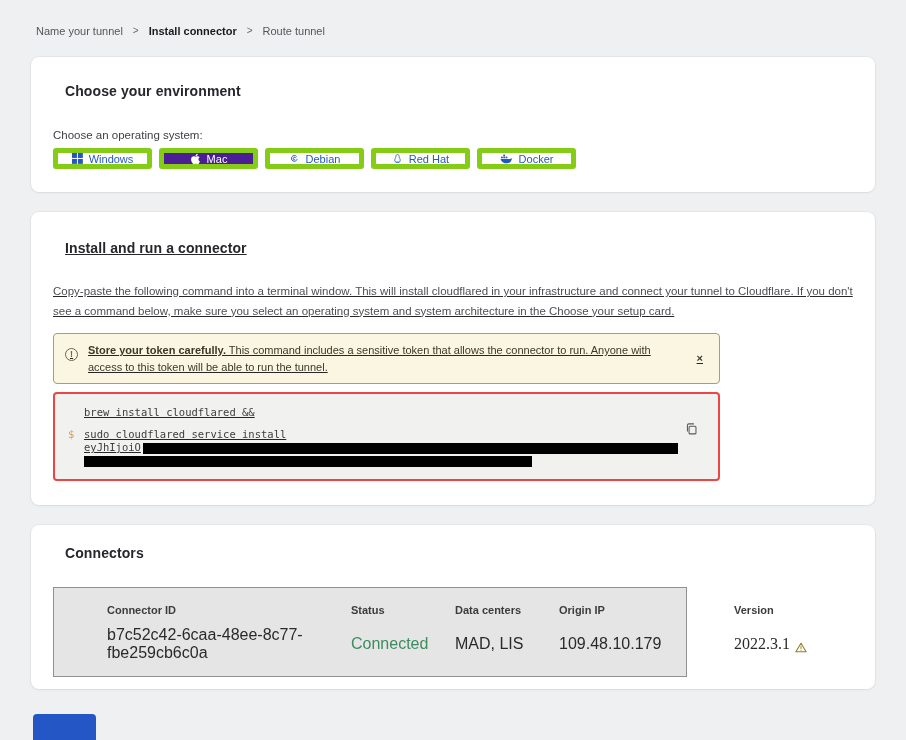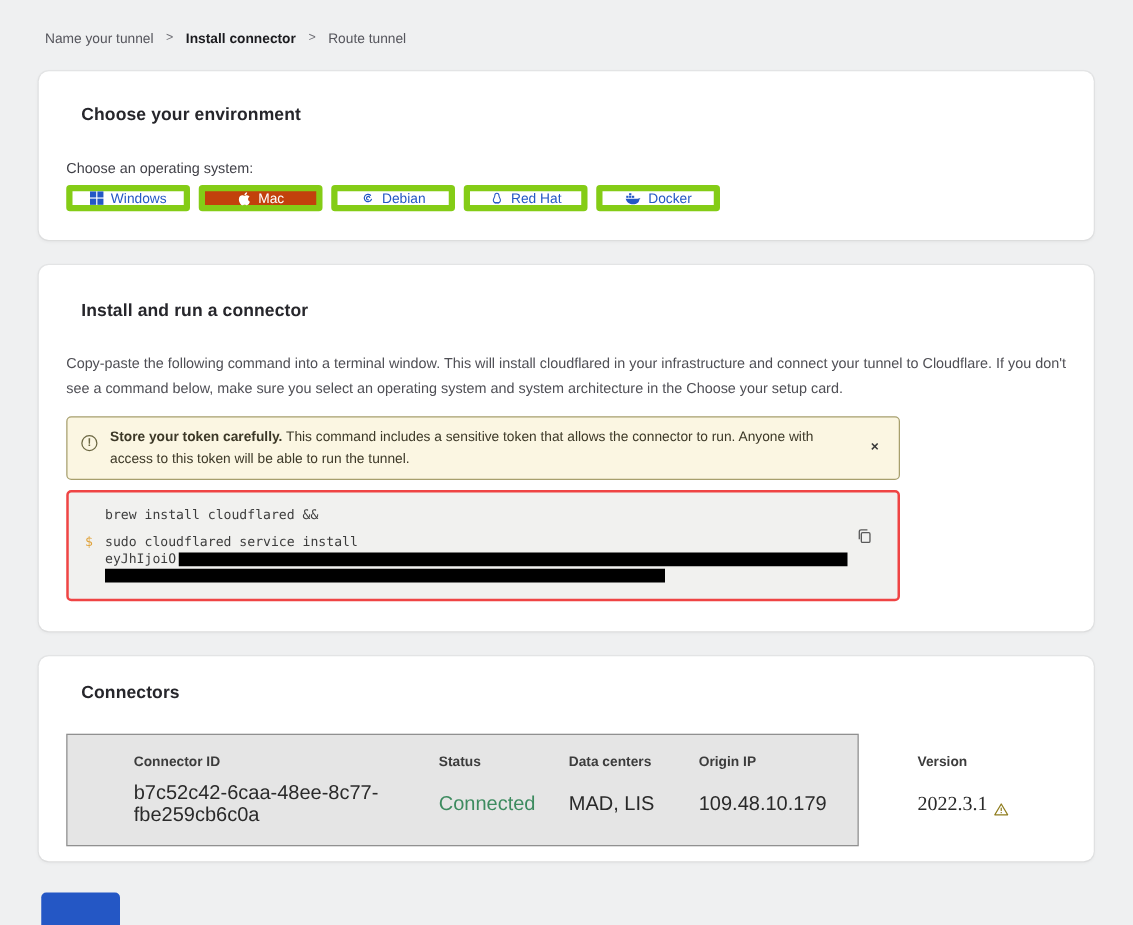--- a/index.html
+++ b/index.html
@@ -43,25 +43,25 @@
   .os-label { font-size:11.5px; color:#3f3f46; margin-bottom:7px; }
   .os-buttons { display:flex; gap:7px; }
   .os-btn {
     width:99px; height:21px;
     display:flex; align-items:center; justify-content:center; gap:6px;
     border:5px solid #84cc16; border-radius:3px;
     background:#ffffff; color:#2457c5;
     font-size:11px; font-family:"Liberation Sans", sans-serif;
     cursor:pointer; padding:0;
   }
-  .os-btn.selected { background:#c2410c; color:#ffffff; }
+  .os-btn.selected { background:#4c1d95; color:#ffffff; }
   .os-btn svg { flex:0 0 auto; }
 
   
-  .card.install { padding-top:28px; padding-bottom:24px; }
+  .card.install { padding-top:28px; padding-bottom:24px;text-decoration:underline; }
   .card.install h2 { margin-bottom:26px; }
   .install-desc {
     margin:0 0 12px 0;
     font-size:11.5px; line-height:1.7; color:#4f4f55;
     max-width:800px;
   }
   .banner {
     width:667px;
     display:flex; align-items:flex-start; gap:10px;
     background:#fbf6e2;

